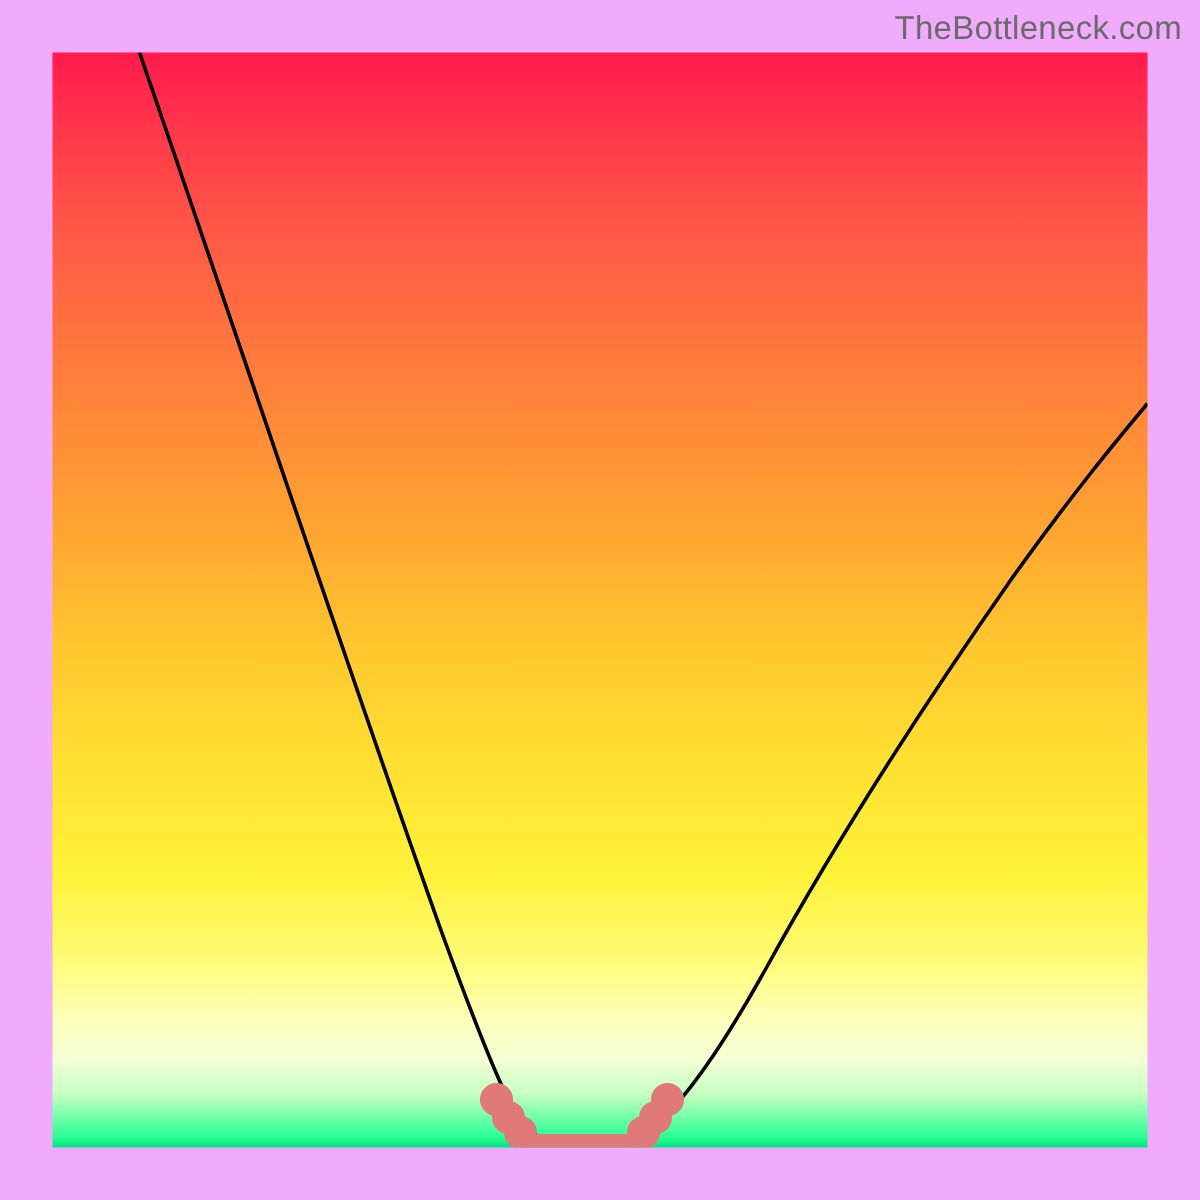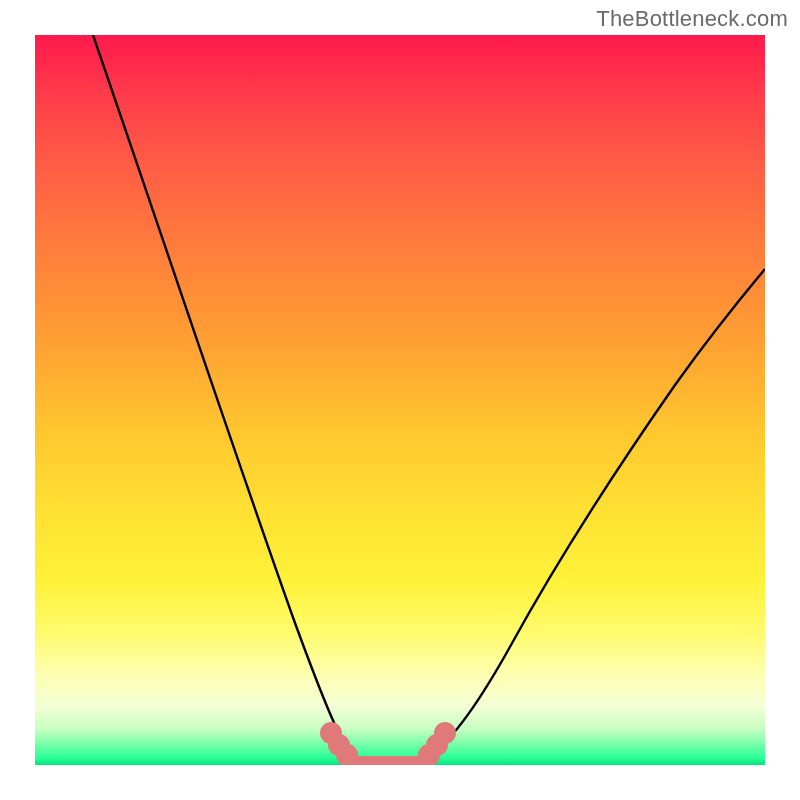--- a/index.html
+++ b/index.html
@@ -10,21 +10,21 @@
     background: #000;
     overflow: hidden;
     font-family: Arial, Helvetica, sans-serif;
   }
   .frame {
     position: absolute;
     top: 0;
     left: 0;
     width: 800px;
     height: 800px;
-    background: #ffffff;
+    background: #f0abfc;
   }
   .plot-area {
     position: absolute;
     top: 35px;
     left: 35px;
     width: 730px;
     height: 730px;
     
     background: linear-gradient(to bottom,
       #ff1a4d 0%,

